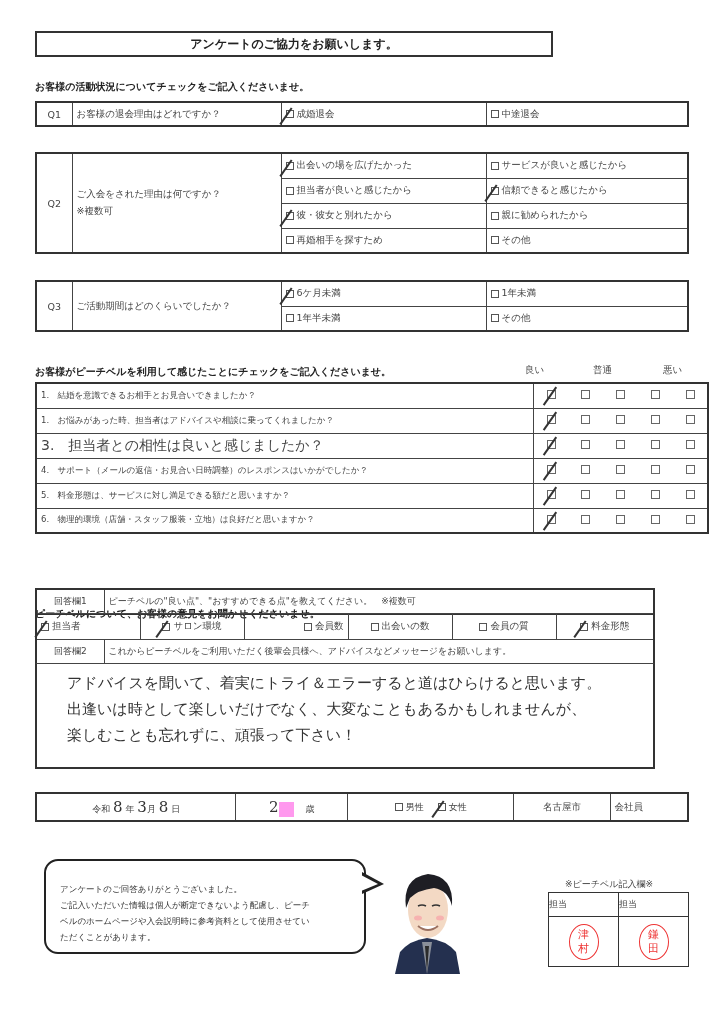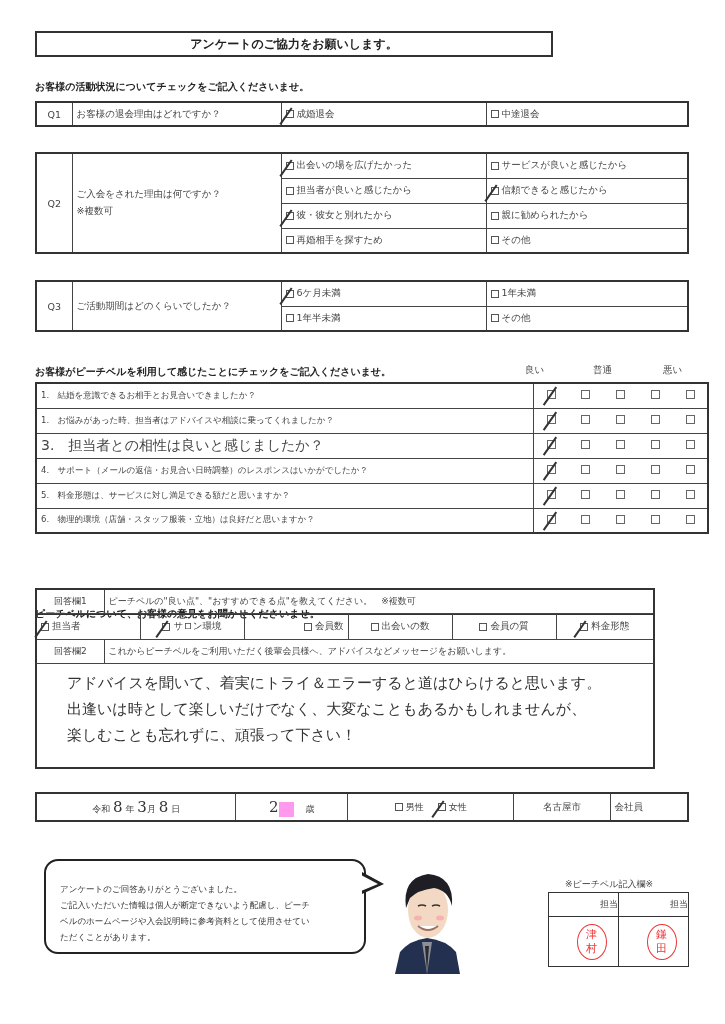--- a/index.html
+++ b/index.html
@@ -16,21 +16,21 @@
   .qnum { text-align: center; width: 36px; }
   .rating-cell { text-align: center; width: 34px; border-left: none !important; border-right: none !important; }
   .rating-cb { display: inline-block; width: 9px; height: 9px; border: 1px solid #666; position: relative; }
   .rating-cb.checked::after { content: ""; position: absolute; left: 1px; top: -6px; width: 1.5px; height: 22px; background: #333; transform: rotate(35deg); }
   .handwritten { font-family: "DejaVu Serif", serif; color: #333; font-size: 15px; line-height: 26px; }
   .pink { display: inline-block; width: 15px; height: 15px; background: #ff99ee; vertical-align: middle; }
   .bubble { left: 44px; top: 859px; width: 322px; height: 95px; border: 2px solid #222; border-radius: 14px; padding: 20px 14px 0 14px; font-size: 8.5px; line-height: 16px; color: #333; }
   .bubble-tail { left: 362px; top: 872px; width: 0; height: 0; border-top: 12px solid transparent; border-bottom: 10px solid transparent; border-left: 22px solid #222; }
   .bubble-tail-inner { left: 361px; top: 875px; width: 0; height: 0; border-top: 9px solid transparent; border-bottom: 7px solid transparent; border-left: 17px solid #fff; }
   .stamp { width: 30px; height: 36px; border: 1.5px solid #e33; border-radius: 50%; color: #e33; font-size: 11px; line-height: 14px; display: flex; flex-direction: column; align-items: center; justify-content: center; margin: 0 auto; }
-  .staff-table td { border: 1px solid #333; text-align: right; font-size: 9px; color: #444; padding-left: 16px; }
+  .staff-table td { border: 1px solid #333; text-align: left; font-size: 9px; color: #444; }
 </style>
 </head>
 <body>
 
 <div class="abs title-box">アンケートのご協力をお願いします。</div>
 
 <div class="abs section-heading" style="left:35px; top:80px;">お客様の活動状況についてチェックをご記入くださいませ。</div>
 
 <table class="grid outer" style="left:35px; top:101px; width:654px;">
   <tbody>

